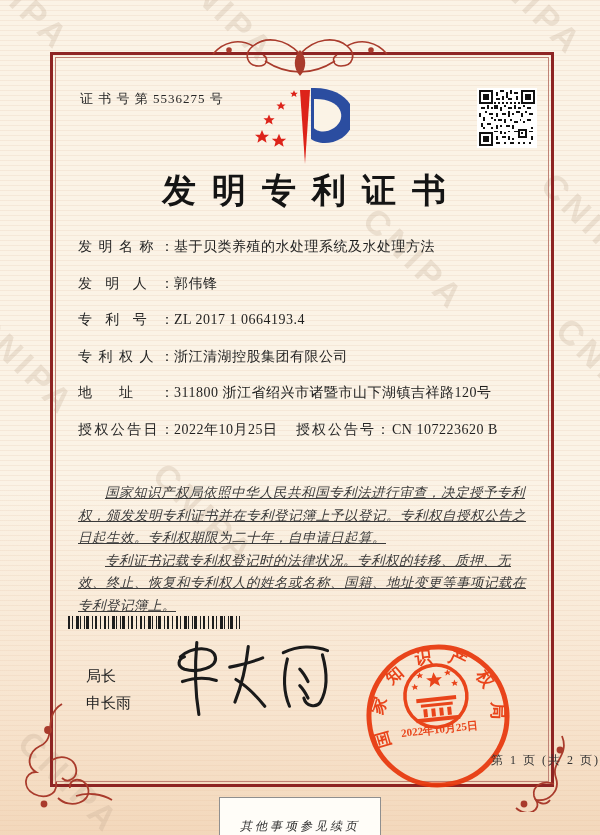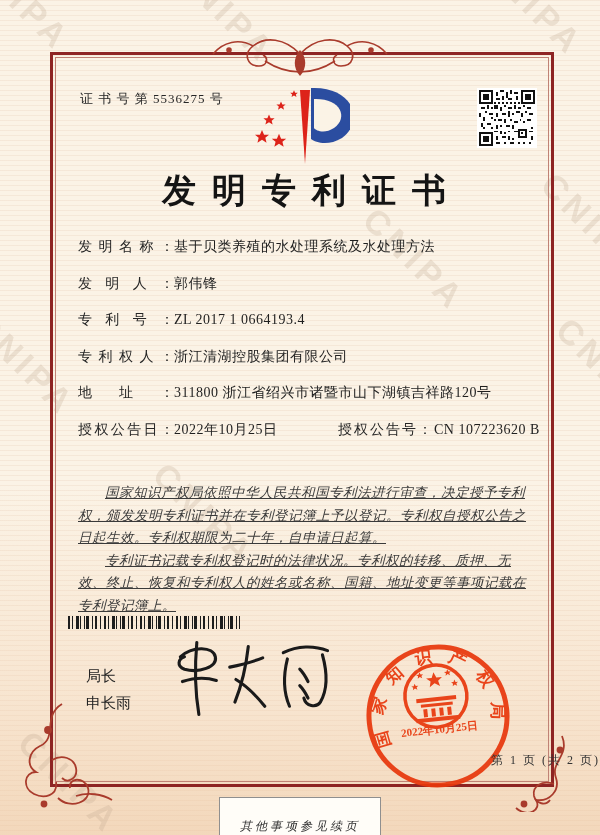--- a/index.html
+++ b/index.html
@@ -42,21 +42,21 @@
     font-size:34px;font-weight:bold;color:#141414;letter-spacing:16px;padding-left:24px;box-sizing:border-box;
   }
   .rows{position:absolute;left:78px;top:236px;width:450px;font-size:14px;color:#262626;}
   .row{height:36.5px;line-height:22px;white-space:nowrap;}
   .lbl{
     display:inline-block;width:96px;text-align:justify;text-align-last:justify;
     vertical-align:top;color:#262626;
   }
   .val{letter-spacing:0.5px;color:#1f1f1f;}
   .row.grant .val.first{display:inline-block;width:122px;}
-  .row.grant .lbl.second{width:auto;margin-left:42px;letter-spacing:2px;text-align-last:auto;}
+  .row.grant .lbl.second{width:auto;letter-spacing:2px;text-align-last:auto;}
   .paras{
     position:absolute;left:78px;top:482px;width:448px;
     font-size:13.5px;line-height:22.5px;color:#3a3a3a;font-style:italic;letter-spacing:0.5px;
   }
   .paras p{margin:0;text-indent:2em;text-decoration:underline;}
   .barcode{
     position:absolute;left:68px;top:616px;width:172px;height:13px;
     background-image:
       repeating-linear-gradient(90deg,#1d1d1d 0 1px,transparent 1px 4px),
       repeating-linear-gradient(90deg,#1d1d1d 0 2px,transparent 2px 9px);

